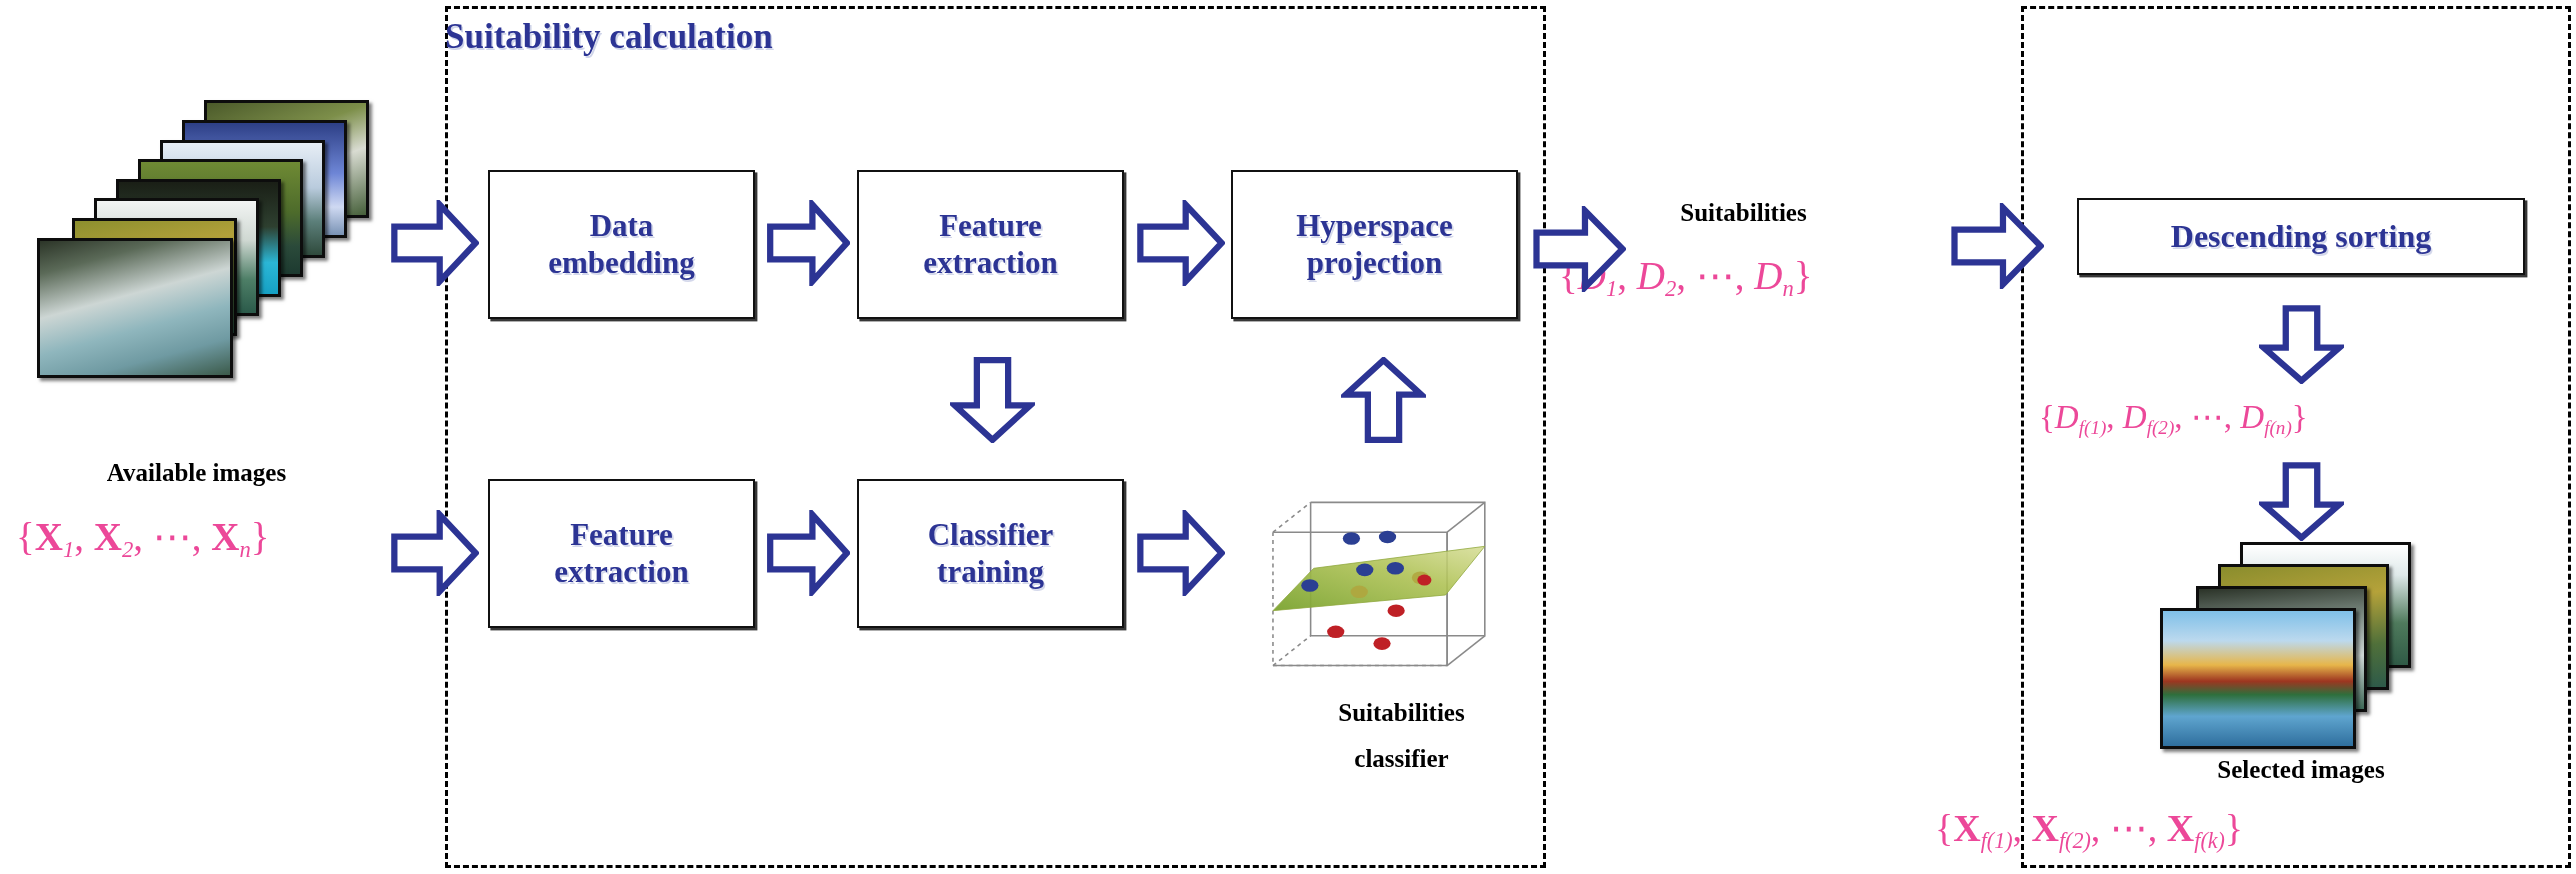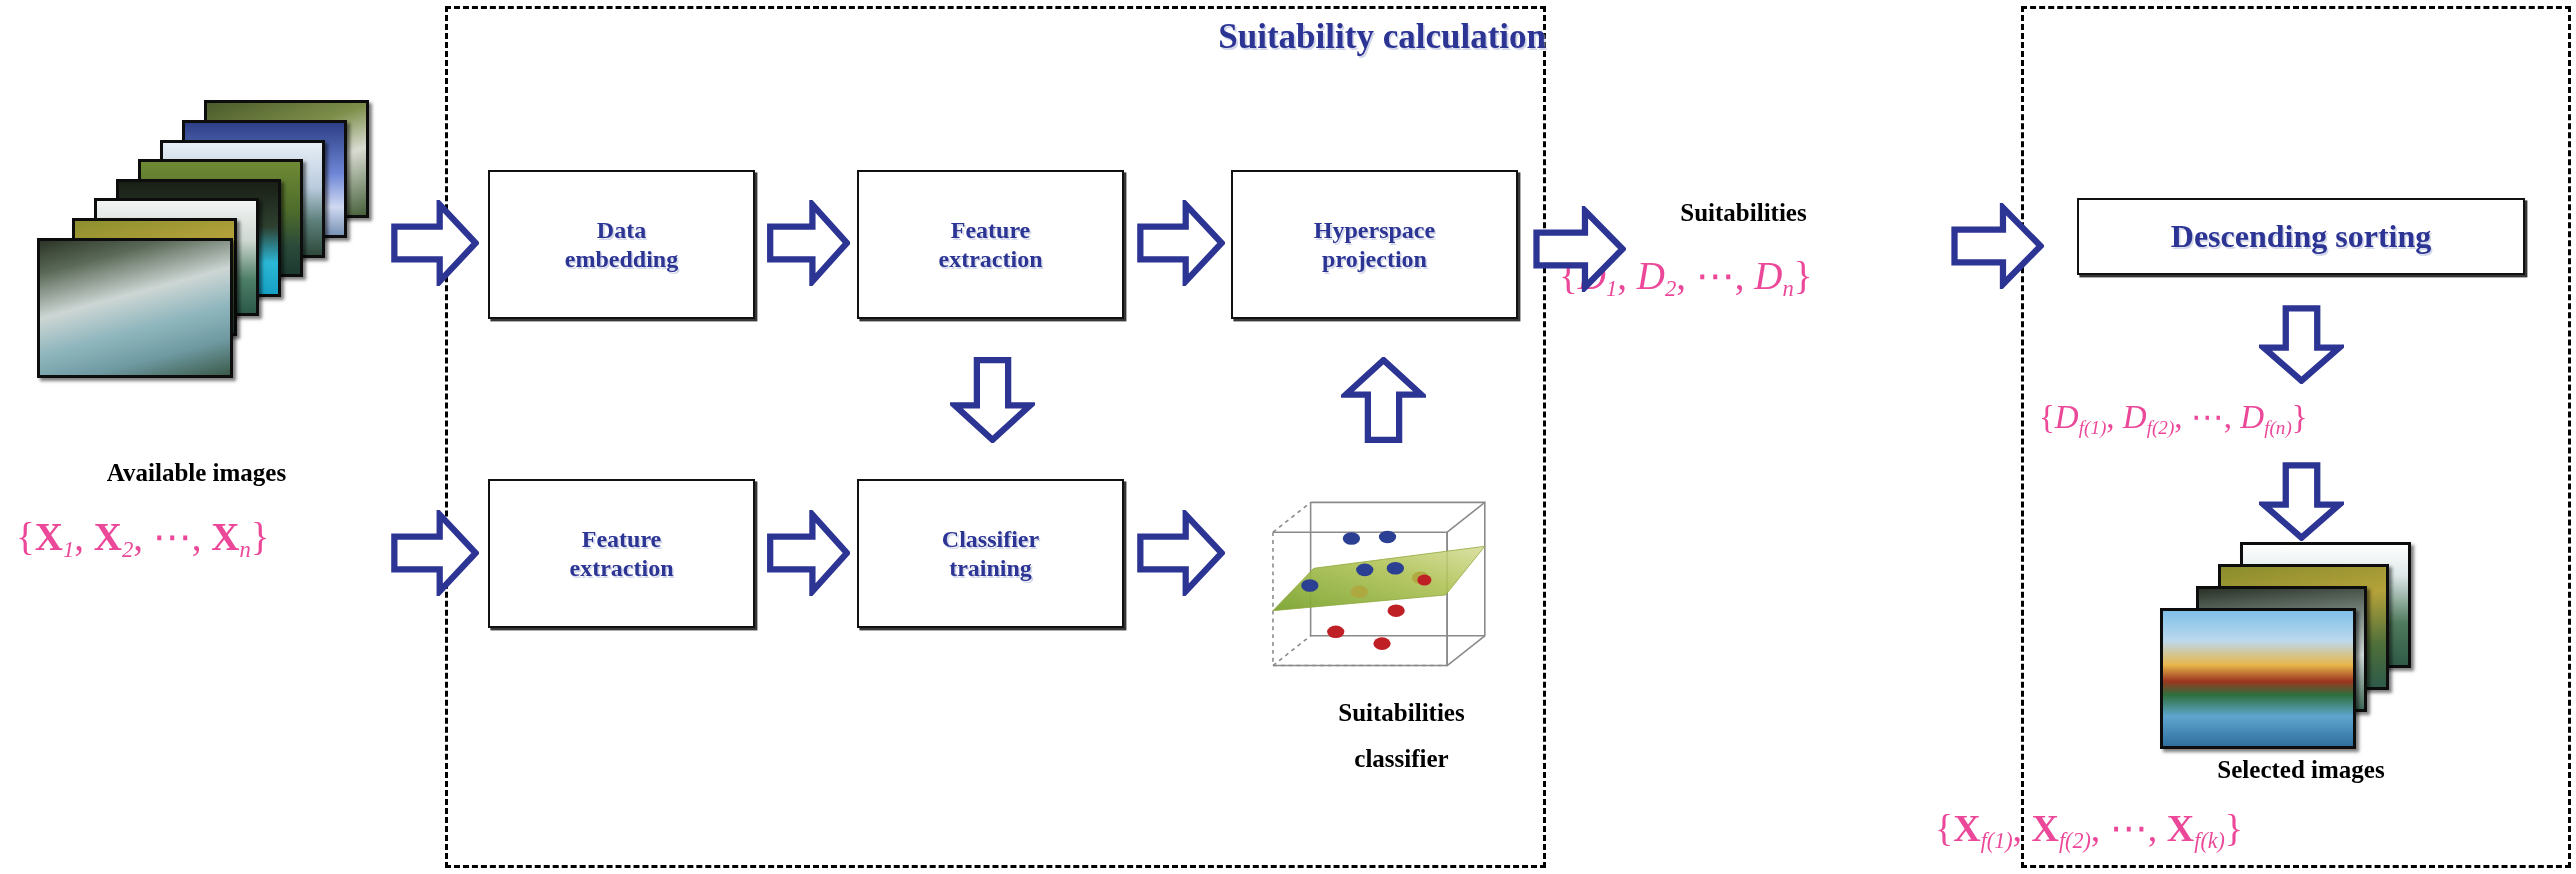--- a/index.html
+++ b/index.html
@@ -24,42 +24,42 @@
     border: 3.9px dashed #000000;
     box-sizing: border-box;
     background: transparent;
   }
   #panel-suitability { left: 445px; top: 6.3px;  width: 1101px; height: 862px; }
   #panel-cover       { left: 2021px; top: 6.3px; width: 550px;  height: 862px; }
 
   .panel-title {
     position: absolute;
     width: 100%;
-    text-align: right;
+    text-align: left;
     color: #2c3494;
     font-weight: bold;
     font-size: 35px;
     letter-spacing: 0px;
     text-shadow: 1.6px 1.6px 0 rgba(170,178,215,0.55);
     white-space: nowrap;
   }
 
   
   .proc-box {
     position: absolute;
     border: 2.4px solid #111111;
     background: #ffffff;
     box-sizing: border-box;
     display: flex;
     align-items: center;
     justify-content: center;
     text-align: center;
     color: #2c3494;
     font-weight: bold;
-    font-size: 24px;
+    font-size: 31px;
     line-height: 1.18;
     text-shadow: 1.6px 1.6px 0 rgba(170,178,215,0.5);
     box-shadow: 2.4px 2.4px 0 rgba(20,20,20,0.85);
   }
 
   
   .abs { position: absolute; }
 
   
   .label-black {

